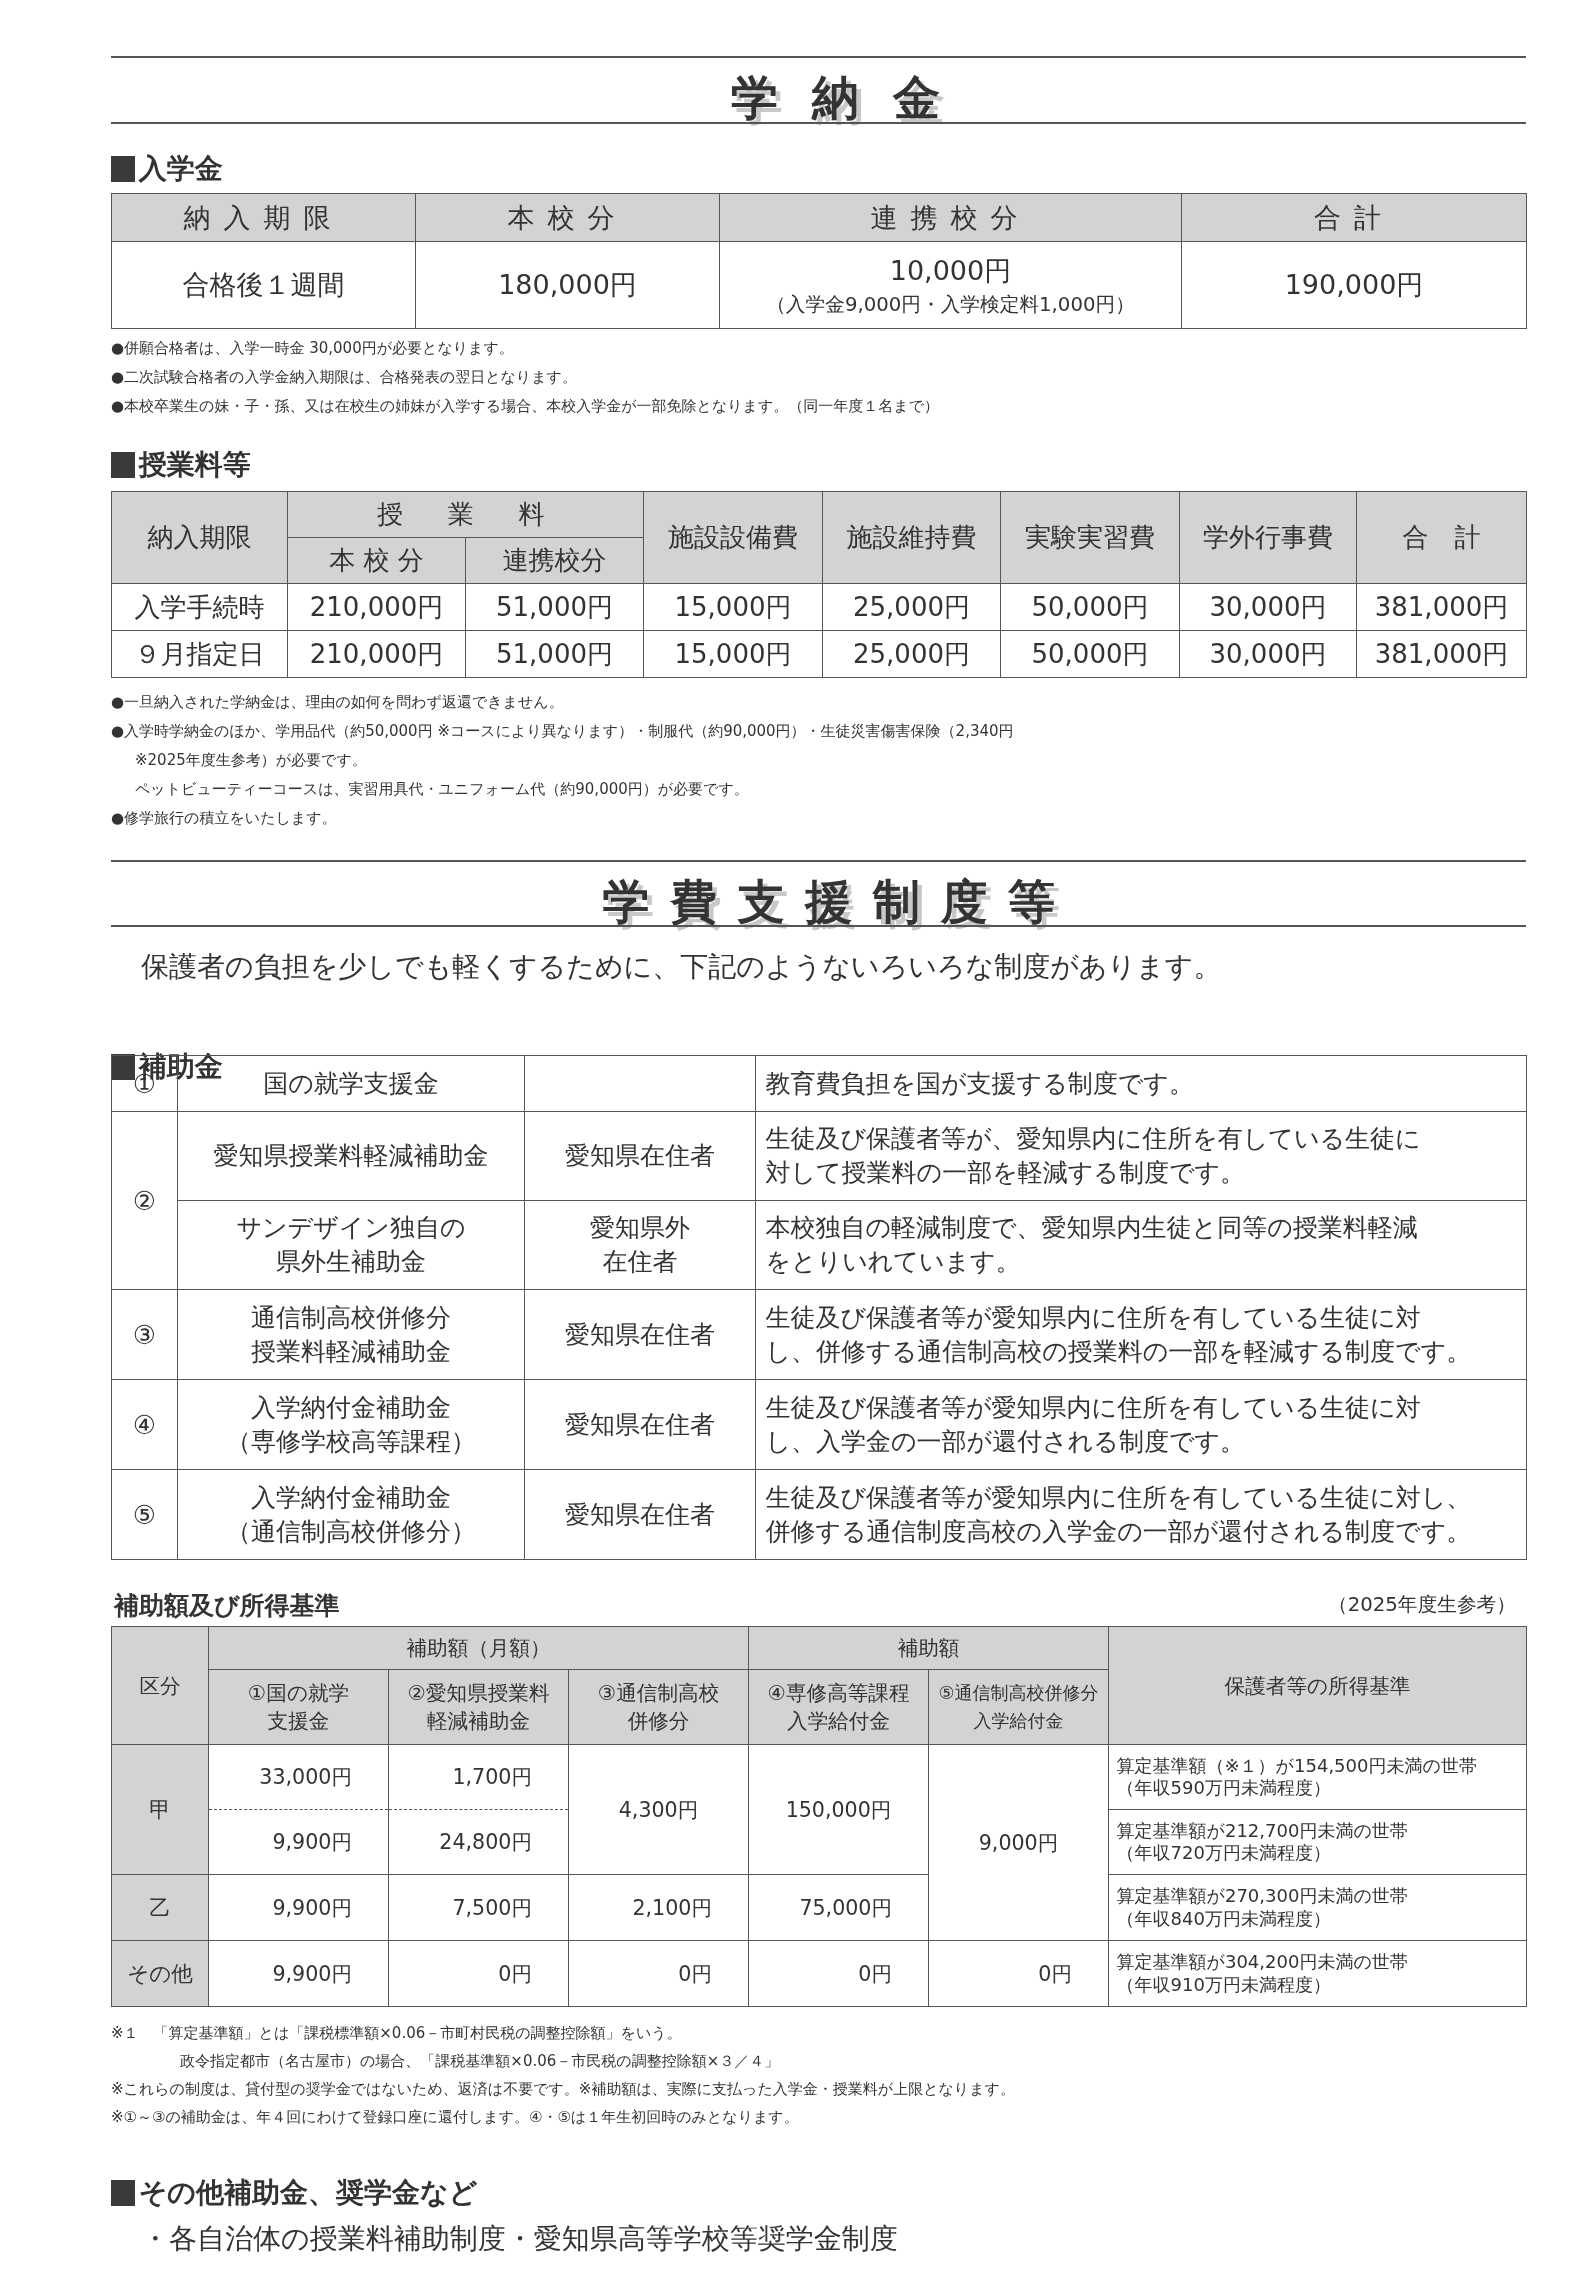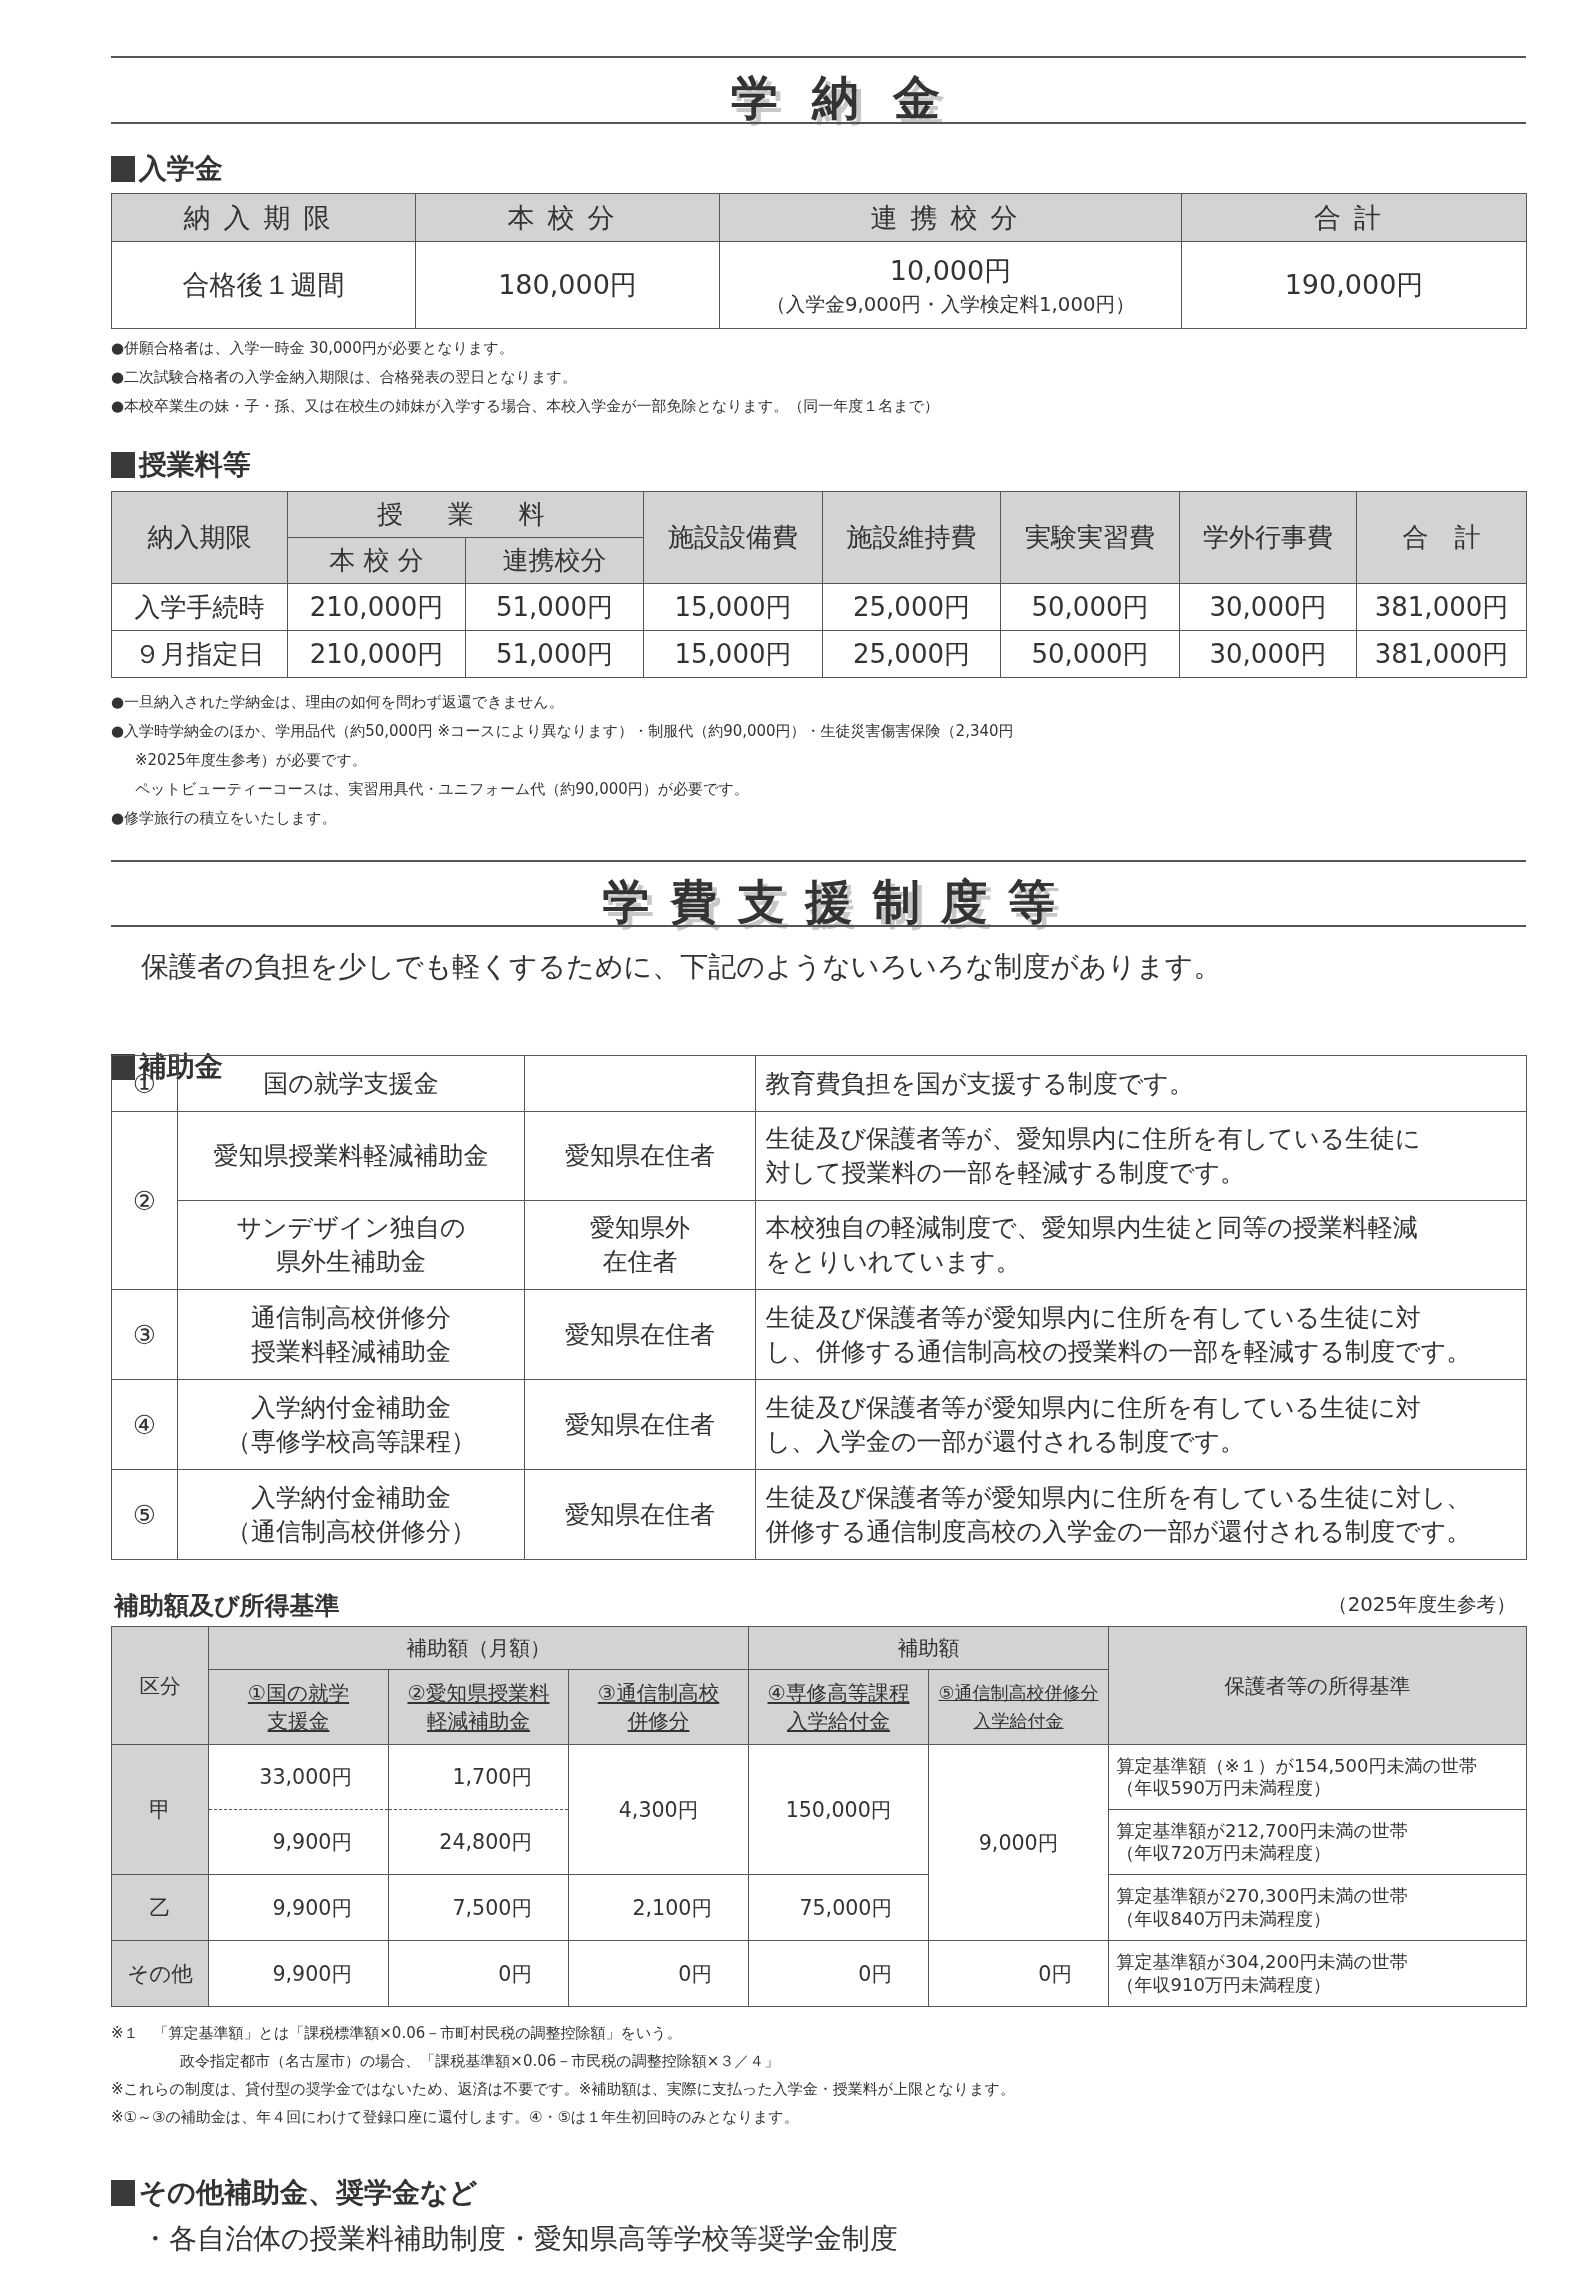--- a/index.html
+++ b/index.html
@@ -260,21 +260,21 @@
       <col style="width:180px">
       <col style="width:418px">
   </colgroup>
   <tbody>
       <tr style="height:43px;">
     <th rowspan="2">区分</th>
     <th colspan="3">補助額（月額）</th>
     <th colspan="2">補助額</th>
     <th rowspan="2">保護者等の所得基準</th>
   </tr>
-  <tr style="height:75px;text-decoration:underline;">
+  <tr style="height:75px;">
     <th>
           <div>①国の就学</div>
           <div>支援金</div>
         </th>
     <th>
           <div>②愛知県授業料</div>
           <div>軽減補助金</div>
         </th>
     <th>
           <div>③通信制高校</div>

